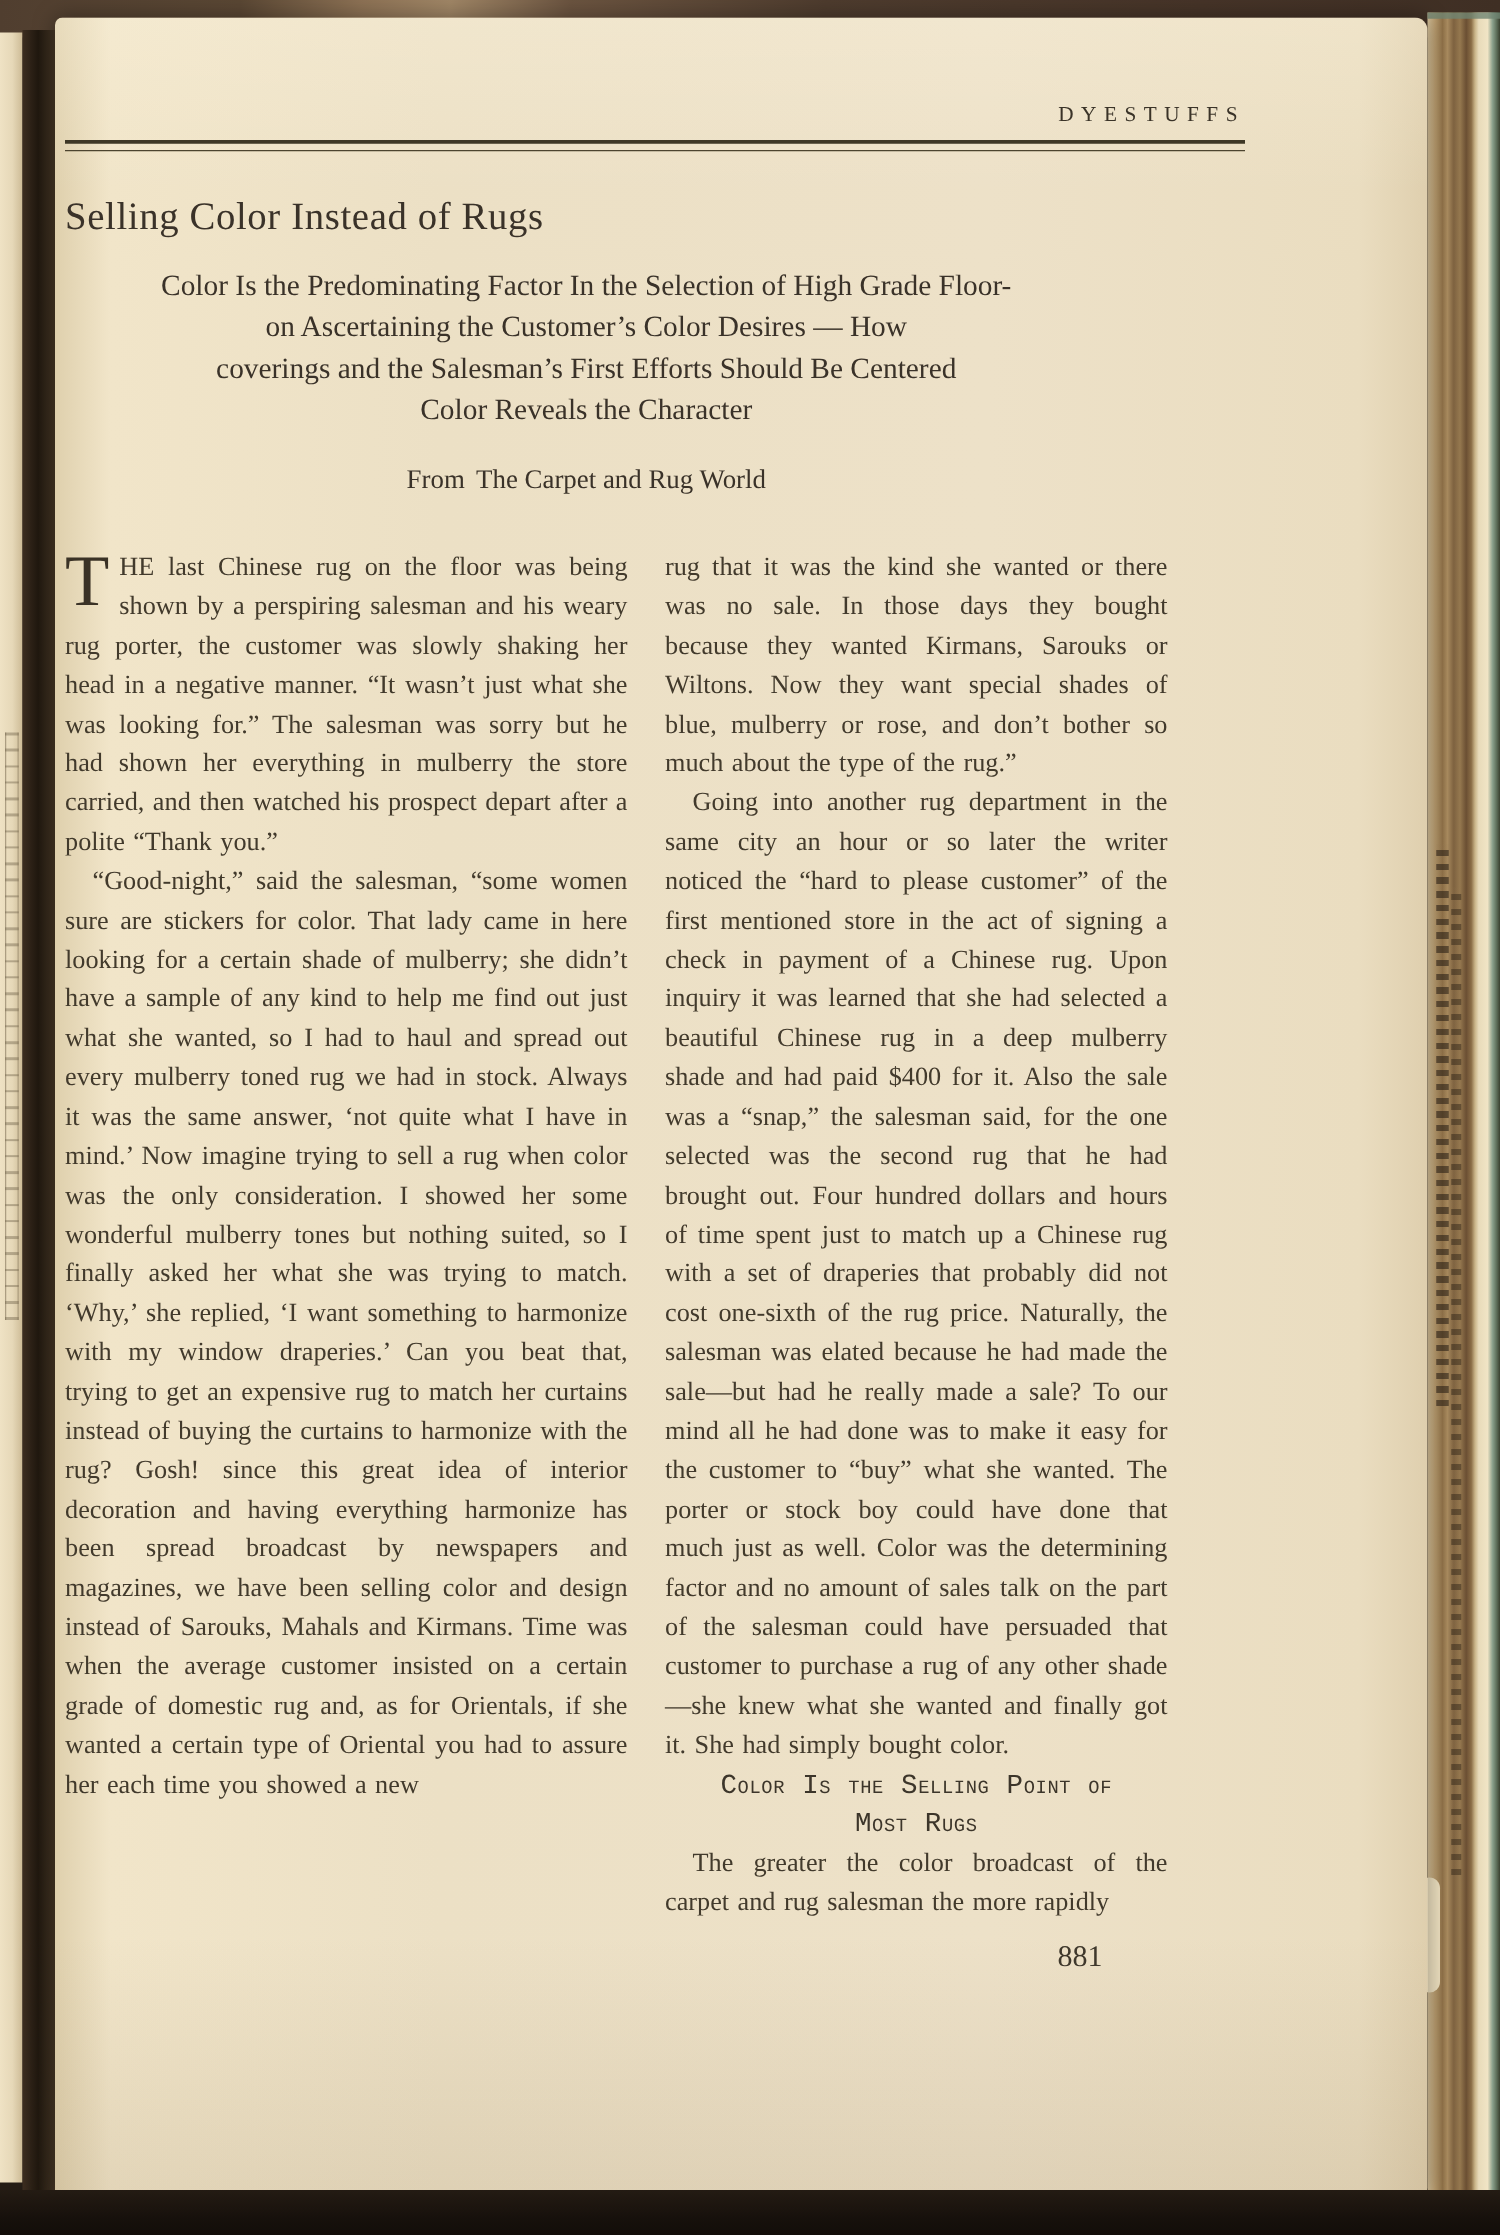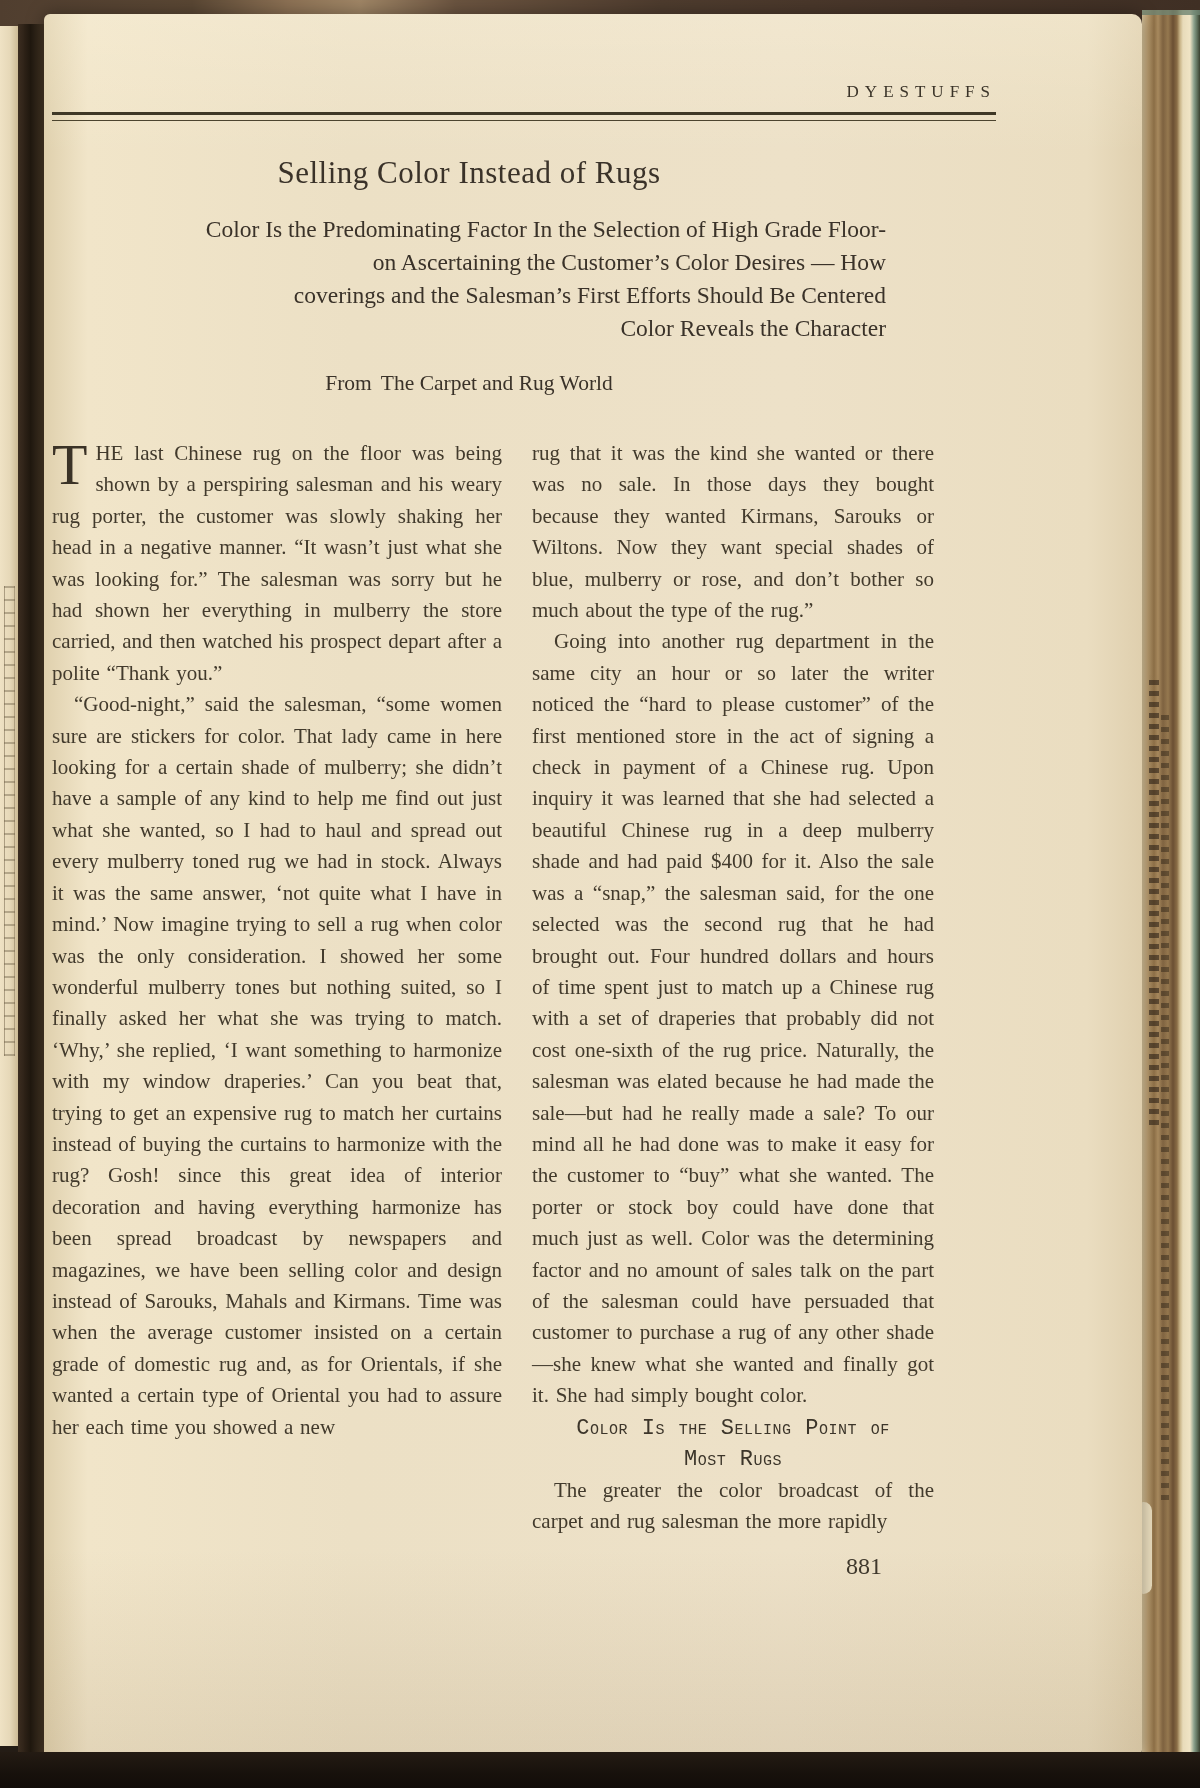--- a/index.html
+++ b/index.html
@@ -84,25 +84,24 @@
   }
   .double-rule {
     margin-top:10px; height:5px;
     border-top:3.5px solid #3f3826;
     border-bottom:1.5px solid #4c442f;
   }
 
   .head-block { margin-left:8px; width:834px; color:#3a3229; }
   .article-title {
     margin-top:34px;
-    text-align:center;
     font-size:31px; font-weight:normal;
     letter-spacing:0.5px;
   }
-  .deck { margin-top:22px; font-size:23.5px; line-height:33px; text-align:right; }
+  .deck { margin-top:22px; font-size:23.5px; line-height:33px; text-align:center; }
   .byline { margin-top:26px; text-align:center; font-size:21.5px; }
   .byline .src { margin-left:9px; }
 
   .columns { display:flex; margin-left:8px; margin-top:42px; color:#423a2c; }
   .col-left  { width:450px; margin-right:30px; }
   .col-right { width:402px; }
   .columns p {
     margin:0; font-size:21px; line-height:31.4px;
     text-align:justify; word-spacing:1.5px;
   }

